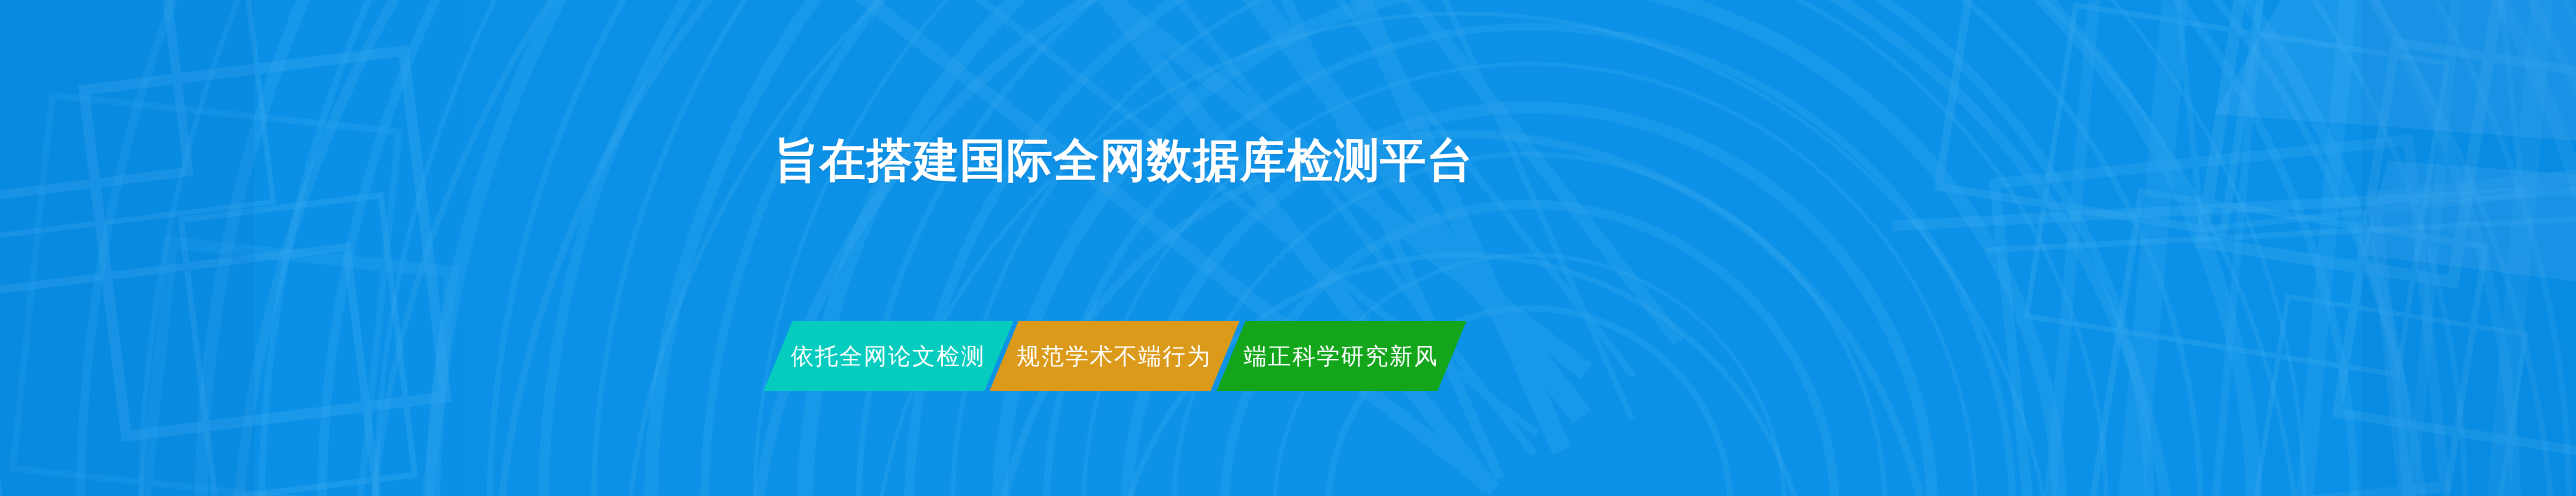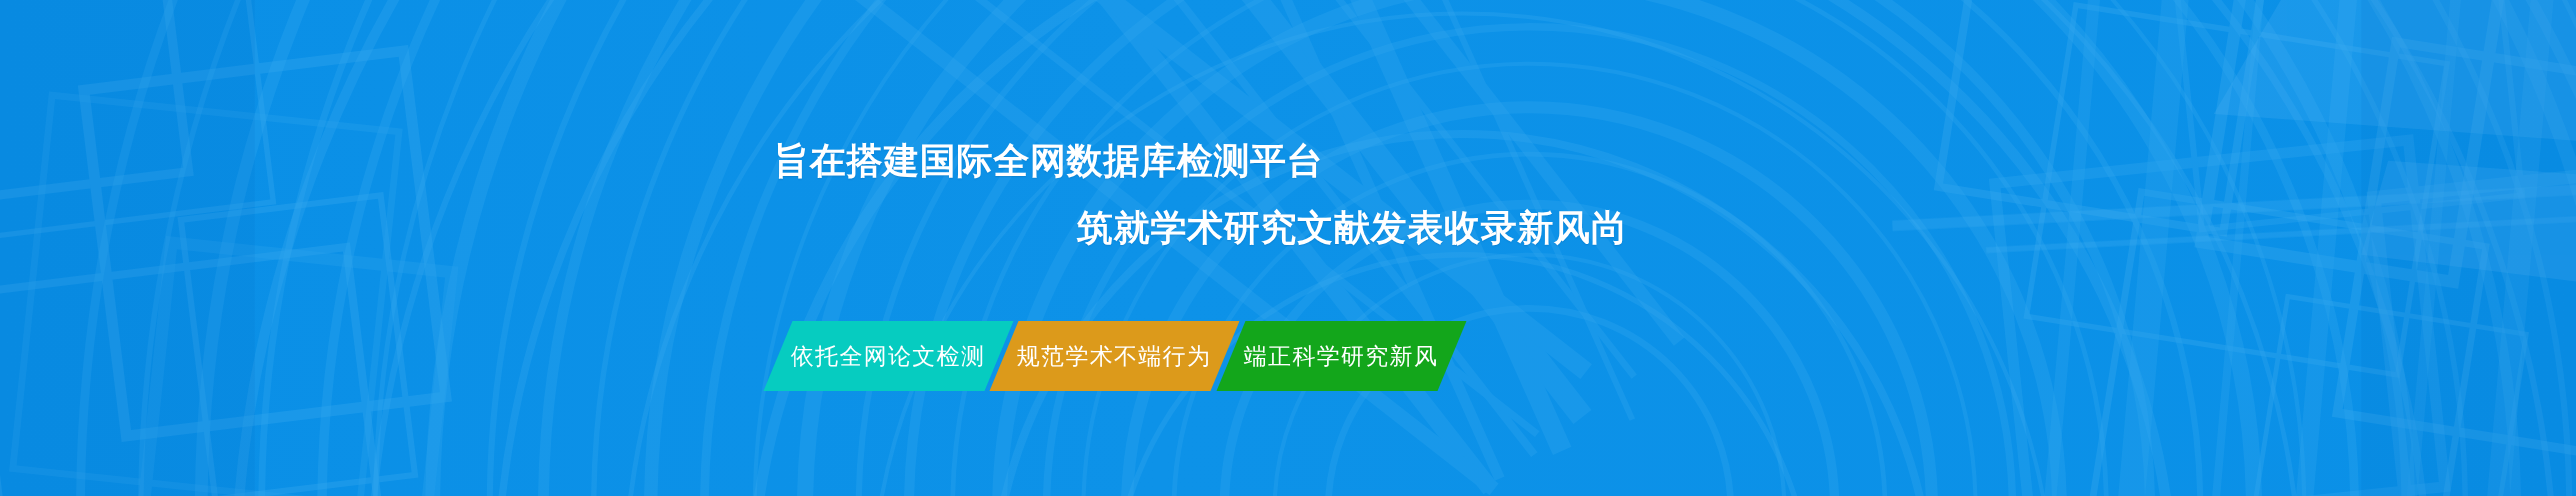--- a/index.html
+++ b/index.html
@@ -25,21 +25,21 @@
   #headline {
     position: absolute;
     left: 0;
     top: 127px;
     width: 2576px;
     z-index: 5;
     pointer-events: none;
   }
   .headline-line {
     color: #ffffff;
-    font-size: 36px;
+    font-size: 46px;
     font-weight: 700;
     line-height: 67px;
     letter-spacing: 0.7px;
     white-space: nowrap;
     text-shadow: 0 0.7px 1.3px rgba(0,60,120,0.18);
   }
   #headline-line-1 { margin-left: 773px; }
   #headline-line-2 { margin-left: 1077px; }
 
   #tags {
@@ -201,21 +201,20 @@
       <g opacity="0.10">
         <rect x="0" y="0" width="380" height="740" fill="#0066b8"></rect>
         <rect x="3520" y="0" width="320" height="740" fill="#0066b8"></rect>
       </g>
 
     </g>
   </svg>
 
   <div id="headline">
     <div id="headline-line-1" class="headline-line">旨在搭建国际全网数据库检测平台</div>
-    <div id="headline-line-2" class="headline-line">筑就学术研究文献发表收录新风尚</div>
   </div>
 
   <div id="tags">
     <div class="tag tag-teal">
       <span class="tag-label">依托全网论文检测</span>
     </div>
     <div class="tag tag-orange">
       <span class="tag-label">规范学术不端行为</span>
     </div>
     <div class="tag tag-green">

